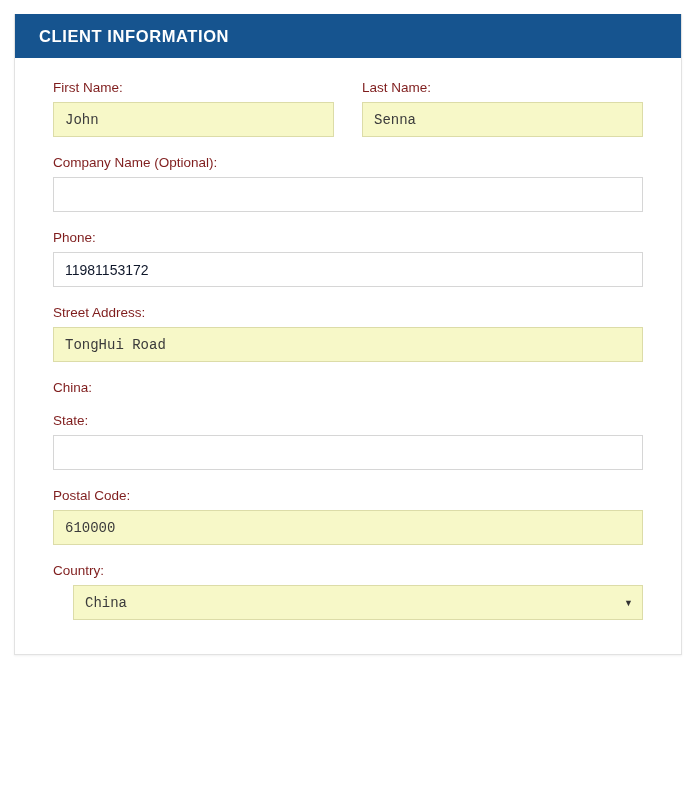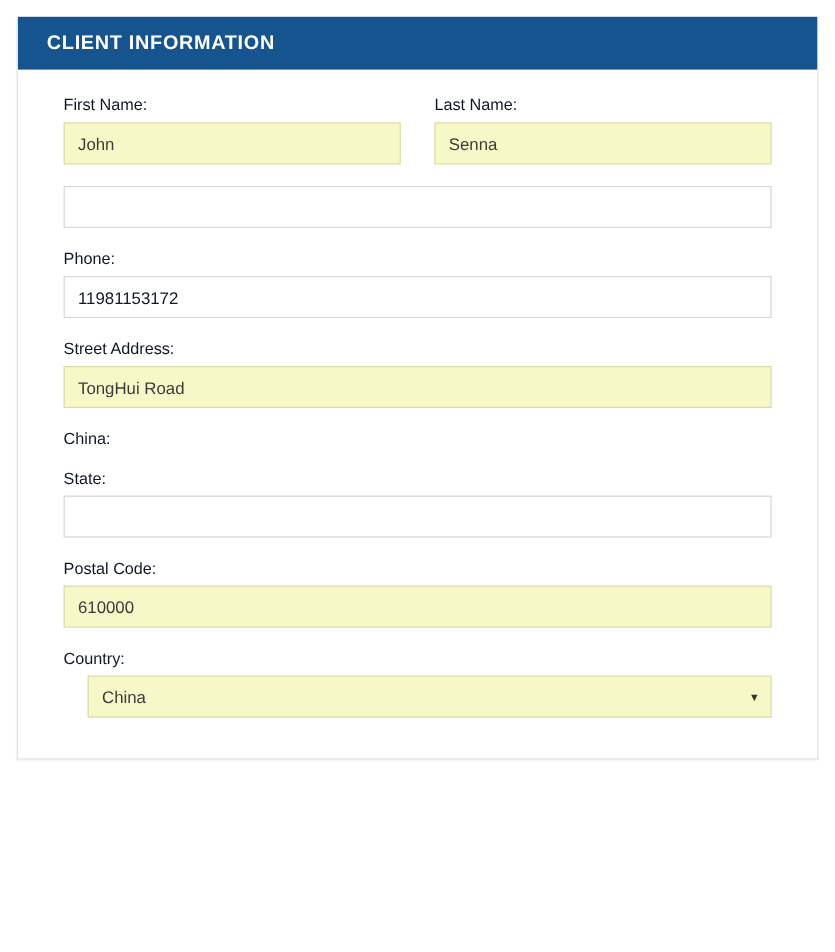--- a/index.html
+++ b/index.html
@@ -62,21 +62,21 @@
     gap: 28px;
   }
   .row .field {
     flex: 1 1 0;
     min-width: 0;
   }
 
   label.field-label {
     display: block;
     font-size: 13.5px;
-    color: #0f172a;
+    color: #7f1d1d;
     margin-bottom: 7px;
     font-family: "Liberation Sans", sans-serif;
   }
 
   input.field-input,
   select.field-select {
     display: block;
     width: 100%;
     box-sizing: border-box;
     height: 35px;
@@ -88,20 +88,21 @@
     font-family: "Liberation Sans", sans-serif;
     background: #ffffff;
     outline: none;
   }
 
   input.autofilled,
   select.autofilled {
     background: #f7f8c8;
     border-color: #dcdca8;
     color: #3b3b3b;
+    font-family: Liberation Mono, monospace;
   }
 
   input.field-input::placeholder {
     color: #9a9a9a;
   }
 
   .select-wrap {
     position: relative;
     padding-left: 20px;
   }
@@ -140,20 +141,21 @@
           <label class="field-label">First Name:</label>
           <input class="field-input autofilled" type="text" value="John" style="">
         </div>
         <div class="field">
           <label class="field-label">Last Name:</label>
           <input class="field-input autofilled" type="text" value="Senna" style="">
         </div>
       </div>
 
       <div class="field">
+        <label class="field-label">Company Name (Optional):</label>
         <input class="field-input" type="text" value="" style="">
       </div>
 
       <div class="field">
         <label class="field-label">Phone:</label>
         <input class="field-input" type="text" value="11981153172" style="">
       </div>
 
       <div class="field">
         <label class="field-label">Street Address:</label>

